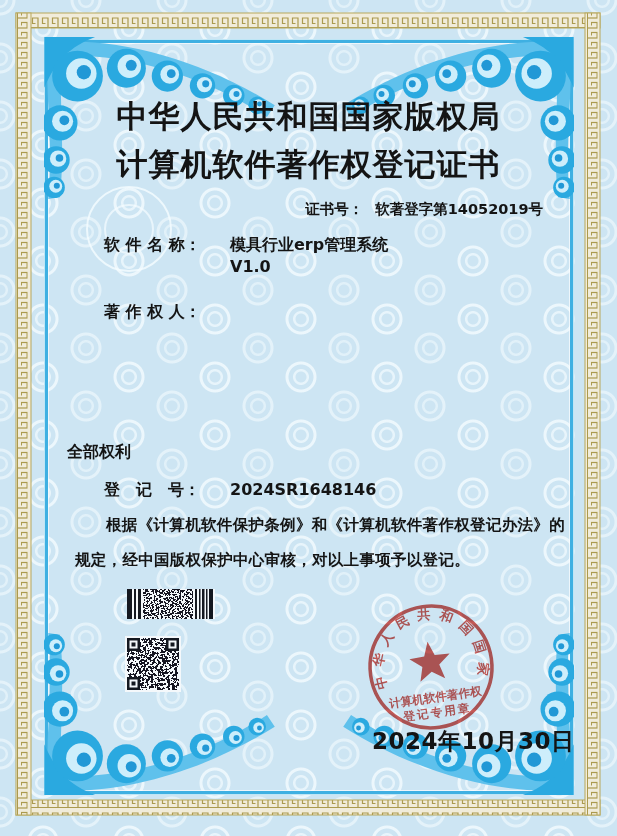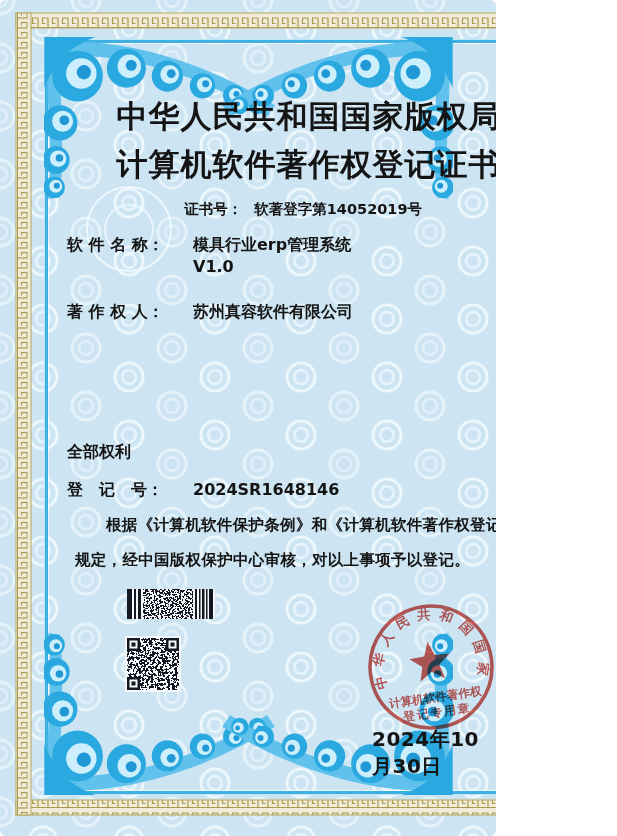--- a/index.html
+++ b/index.html
@@ -1,28 +1,27 @@
 <!DOCTYPE html>
 <html><head>
 <meta charset="utf-8">
 <style>
   html,body{margin:0;padding:0;}
   .page{
-    position:relative;width:496px;height:836px;overflow:hidden;
+    position:relative;width:617px;height:836px;overflow:hidden;
     font-family:"DejaVu Sans",sans-serif;
     background-color:#cde5f3;
     background-image:
       radial-gradient(circle, rgba(243,250,254,0) 12px, rgba(241,250,254,.85) 13px, rgba(241,250,254,.85) 15px, rgba(243,250,254,0) 16px),
       radial-gradient(circle, rgba(243,250,254,0) 12px, rgba(238,248,253,.7) 13px, rgba(238,248,253,.7) 15px, rgba(243,250,254,0) 16px),
       radial-gradient(circle, rgba(243,250,254,0) 5px, rgba(241,250,254,.75) 6px, rgba(241,250,254,.75) 7.5px, rgba(243,250,254,0) 8.5px),
       radial-gradient(circle, rgba(243,250,254,0) 5px, rgba(238,248,253,.6) 6px, rgba(238,248,253,.6) 7.5px, rgba(243,250,254,0) 8.5px);
     background-size:86px 58px;
     background-position:0 0,43px 29px,0 0,43px 29px;
     color:#141414;
-    border-radius:6px;
   }
   .gk-border{position:absolute;left:0;top:0;pointer-events:none;}
   .cyan-frame{
     position:absolute;left:45px;top:40px;width:522px;height:748px;
     border:3px solid #3fb0e2;
     box-shadow:inset 0 0 0 1px rgba(255,255,255,.65), 0 0 0 1px #bfe6f6;
   }
   .flourish{position:absolute;width:235px;height:166px;}
   .fl-tl{left:44px;top:37px;}
   .fl-tr{right:43px;top:37px;transform:scaleX(-1);}
@@ -35,32 +34,32 @@
   .big-watermark::after{
     content:"";position:absolute;left:16px;top:16px;width:46px;height:46px;border-radius:50%;
     border:2px solid rgba(245,252,255,.7);
   }
   .title{position:absolute;width:617px;text-align:center;font-weight:700;font-size:31px;letter-spacing:1px;}
   .title1{top:96px;}
   .title2{top:144px;}
   .certno{position:absolute;top:200px;right:74px;font-size:14.5px;font-weight:700;}
   .certno .gap{display:inline-block;width:12px;}
   .row{position:absolute;left:67px;display:flex;font-size:16px;font-weight:700;line-height:1.35;}
-  .row .lbl{width:126px;flex:0 0 126px;}
+  .row .lbl{width:126px;flex:0 0 126px;margin-left:37px;}
   .row .val{white-space:pre-line;}
   .statement{
     position:absolute;left:67px;top:500px;width:490px;margin:8px;
     font-size:15.5px;font-weight:700;line-height:2.25;letter-spacing:.3px;
     text-indent:2em;text-align:justify;
   }
   .barcode{position:absolute;left:127px;top:589px;}
   .qrcode{position:absolute;left:125px;top:636px;}
   .seal{position:absolute;left:365px;top:601px;width:132px;height:132px;
     mix-blend-mode:multiply;opacity:.9;transform:rotate(-8deg);}
-  .date{position:absolute;left:372px;top:726px;font-size:20px;font-weight:700;letter-spacing:.5px;}
+  .date{position:absolute;left:372px;top:726px;font-size:23px;font-weight:700;letter-spacing:.5px;}
 </style>
 </head>
 <body>
 
 <div class="page">
 
   <svg class="gk-border" width="617" height="836" aria-hidden="true">
     <defs>
       <pattern id="gkh" width="10" height="15" patternUnits="userSpaceOnUse">
         <rect width="10" height="15" fill="#f1ecda"></rect>
@@ -132,21 +131,20 @@
     <span>证书号：</span><span class="gap"></span><span>软著登字第14052019号</span>
   </div>
 
   <div class="row" style="top:234px">
     <span class="lbl">软 件 名 称：</span>
     <span class="val">模具行业erp管理系统
 V1.0</span>
   </div>
   <div class="row" style="top:301px">
     <span class="lbl">著 作 权 人：</span>
-    <span class="val">苏州真容软件有限公司</span>
   </div>
   <div class="row" style="top:441px">
     <span class="val">全部权利</span>
   </div>
   <div class="row" style="top:479px">
     <span class="lbl">登　记　号：</span>
     <span class="val">2024SR1648146</span>
   </div>
 
   <p class="statement">根据《计算机软件保护条例》和《计算机软件著作权登记办法》的规定，经中国版权保护中心审核，对以上事项予以登记。</p>

